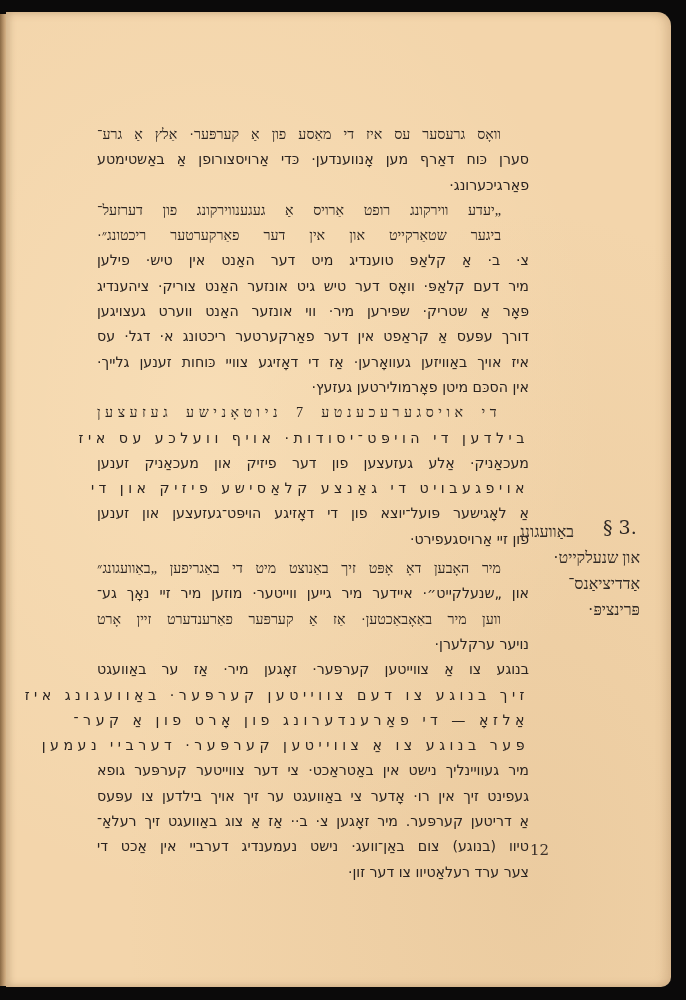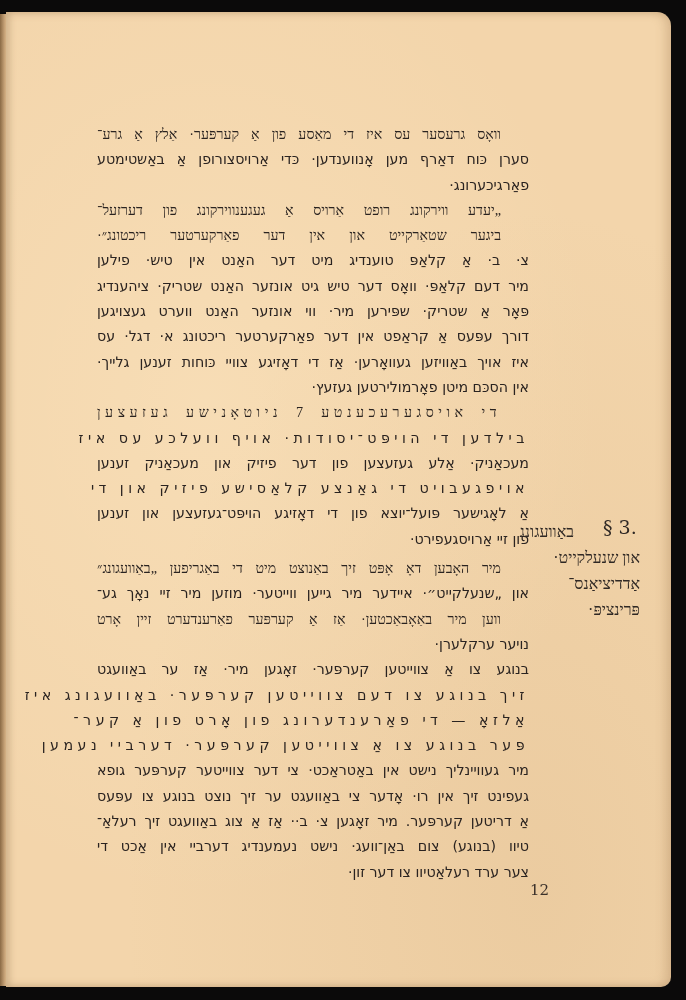--- a/index.html
+++ b/index.html
@@ -35,58 +35,58 @@
     position:absolute; left:540px; top:519px; width:100px;
     direction:rtl; color:#2f2824;
     font-family:Liberation Serif, serif; font-size:16px; line-height:26px;
   }
   .section-mark {
     position:absolute; left:603px; top:516px; color:#2f2824;
     font-family:"DejaVu Serif", serif; font-size:19px;
   }
   .page-number {
     position:absolute; left:530px; top:841px; color:#3a302a;
-    font-family:"DejaVu Serif", serif; font-size:15px;margin-top:40px;
+    font-family:"DejaVu Serif", serif; font-size:15px;
   }
 </style>
 </head>
 <body>
 
 <div class="gutter"></div>
 
 <div class="page"></div>
 
 <div class="text-block">
   <div class="line indent">וואָס גרעסער עס איז די מאַסע פון אַ קערפּער· אַלץ אַ גרע־</div>
   <div class="line">סערן כּוח דאַרף מען אָנווענדען· כּדי אַרויסצורופן אַ באַשטימטע</div>
   <div class="line last">פאַרגיכערונג·</div>
   <div class="line indent">„יעדע ווירקונג רופט אַרויס אַ געגענווירקונג פון דערזעל־</div>
   <div class="line indent">ביגער שטאַרקייט און אין דער פאַרקערטער ריכטונג״·</div>
   <div class="line">צ· ב· אַ קלאַפּ טוענדיג מיט דער האַנט אין טיש· פילען</div>
-  <div class="line">מיר דעם קלאַפּ· וואָס דער טיש גיט אונזער האַנט שטריק· ציהענדיג</div>
+  <div class="line">מיר דעם קלאַפּ· וואָס דער טיש גיט אונזער האַנט צוריק· ציהענדיג</div>
   <div class="line">פּאָר אַ שטריק· שפּירען מיר· ווי אונזער האַנט ווערט געצויגען</div>
   <div class="line">דורך עפּעס אַ קראַפט אין דער פאַרקערטער ריכטונג א· דגל· עס</div>
   <div class="line">איז אויך באַוויזען געוואָרען· אַז די דאָזיגע צוויי כּוחות זענען גלייך·</div>
   <div class="line last">אין הסכּם מיטן פאָרמולירטען געזעץ·</div>
   <div class="line indent spaced">די אויסגערעכענטע 7 ניוטאָנישע געזעצען</div>
   <div class="line spaced">בילדען די הויפּט־יסודות· אויף וועלכע עס איז</div>
   <div class="line">מעכאַניק· אַלע געזעצען פון דער פיזיק און מעכאַניק זענען</div>
   <div class="line spaced">אויפגעבויט די גאַנצע קלאַסישע פיזיק און די</div>
   <div class="line">אַ לאָגישער פּועל־יוצא פון די דאָזיגע הויפּט־געזעצען און זענען</div>
   <div class="line last">פון זיי אַרויסגעפירט·</div>
   <div class="line indent para-gap">מיר האָבען דאָ אָפּט זיך באַנוצט מיט די באַגריפען „באַוועגונג״</div>
   <div class="line">און „שנעלקייט״· איידער מיר גייען ווייטער· מוזען מיר זיי נאָך גע־</div>
   <div class="line indent">ווען מיר באַאָבאַכטען· אַז אַ קערפּער פאַרענדערט זיין אָרט</div>
   <div class="line last">נויער ערקלערן·</div>
   <div class="line">בנוגע צו אַ צווייטען קערפּער· זאָגען מיר· אַז ער באַוועגט</div>
   <div class="line spaced">זיך בנוגע צו דעם צווייטען קערפּער· באַוועגונג איז</div>
   <div class="line spaced">אַלזאָ — די פאַרענדערונג פון אָרט פון אַ קער־</div>
   <div class="line spaced">פּער בנוגע צו אַ צווייטען קערפּער· דערביי נעמען</div>
   <div class="line">מיר געוויינליך נישט אין באַטראַכט· צי דער צווייטער קערפּער גופא</div>
-  <div class="line">געפינט זיך אין רו· אָדער צי באַוועגט ער זיך נוצט בנוגע צו עפּעס</div>
+  <div class="line">געפינט זיך אין רו· אָדער צי באַוועגט ער זיך אויך בילדען צו עפּעס</div>
   <div class="line">אַ דריטען קערפּער. מיר זאָגען צ· ב·· אַז אַ צוג באַוועגט זיך רעלאַ־</div>
   <div class="line">טיוו (בנוגע) צום באַן־וועג· נישט נעמענדיג דערביי אין אַכט די</div>
   <div class="line last">צער ערד רעלאַטיוו צו דער זון·</div>
 </div>
 
 <div class="section-mark">§ 3.</div>
 
 <div class="margin-notes">
   <div style="padding-right:66px">באַוועגונג</div>
   <div>און שנעלקייט·</div>

